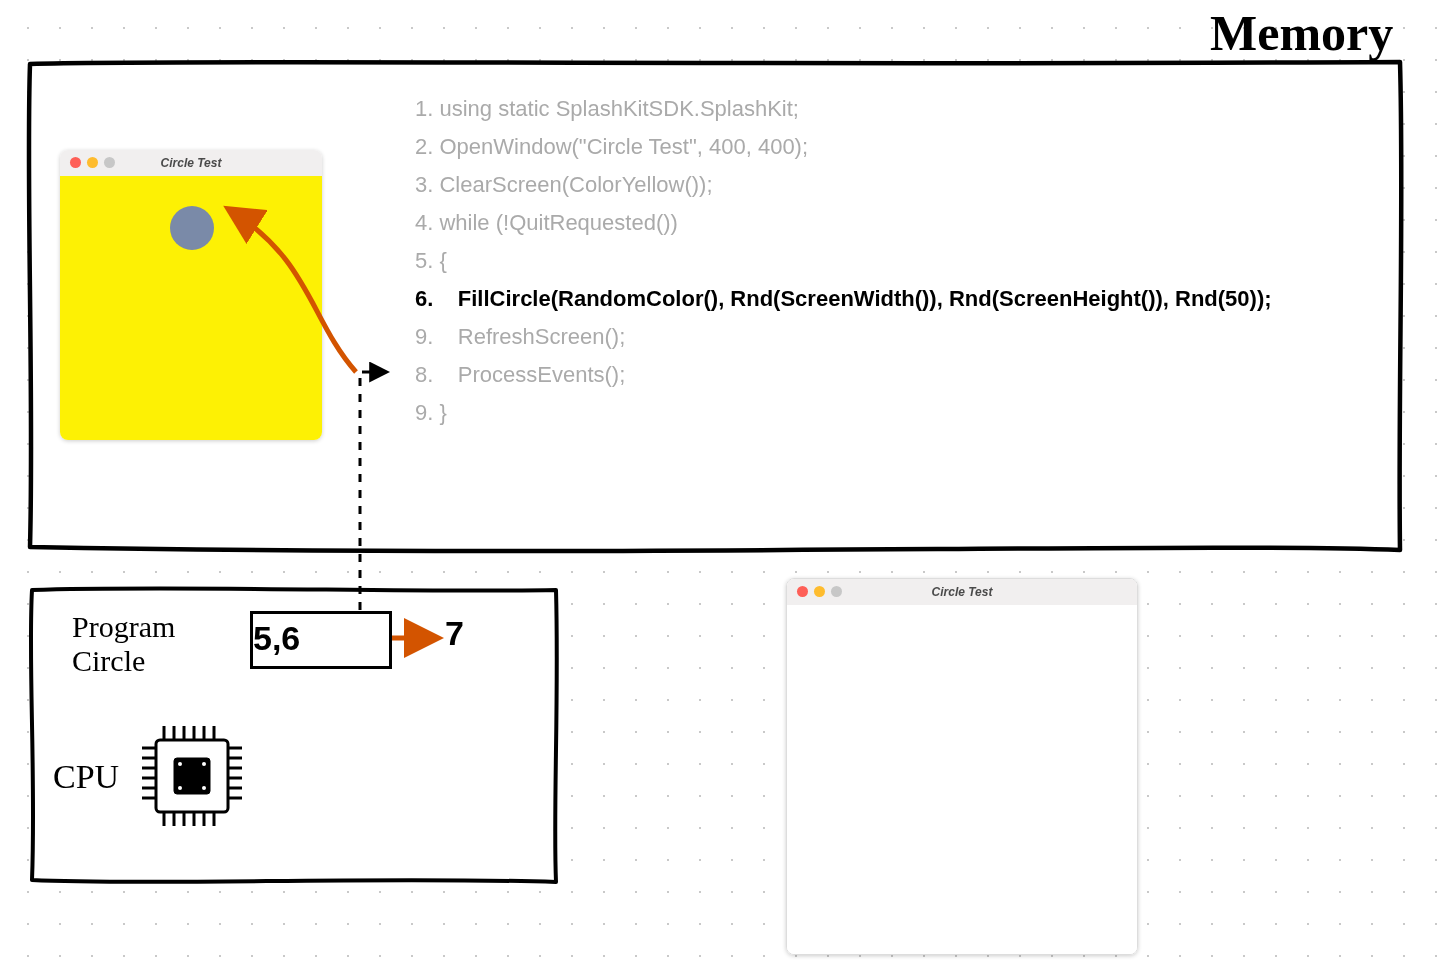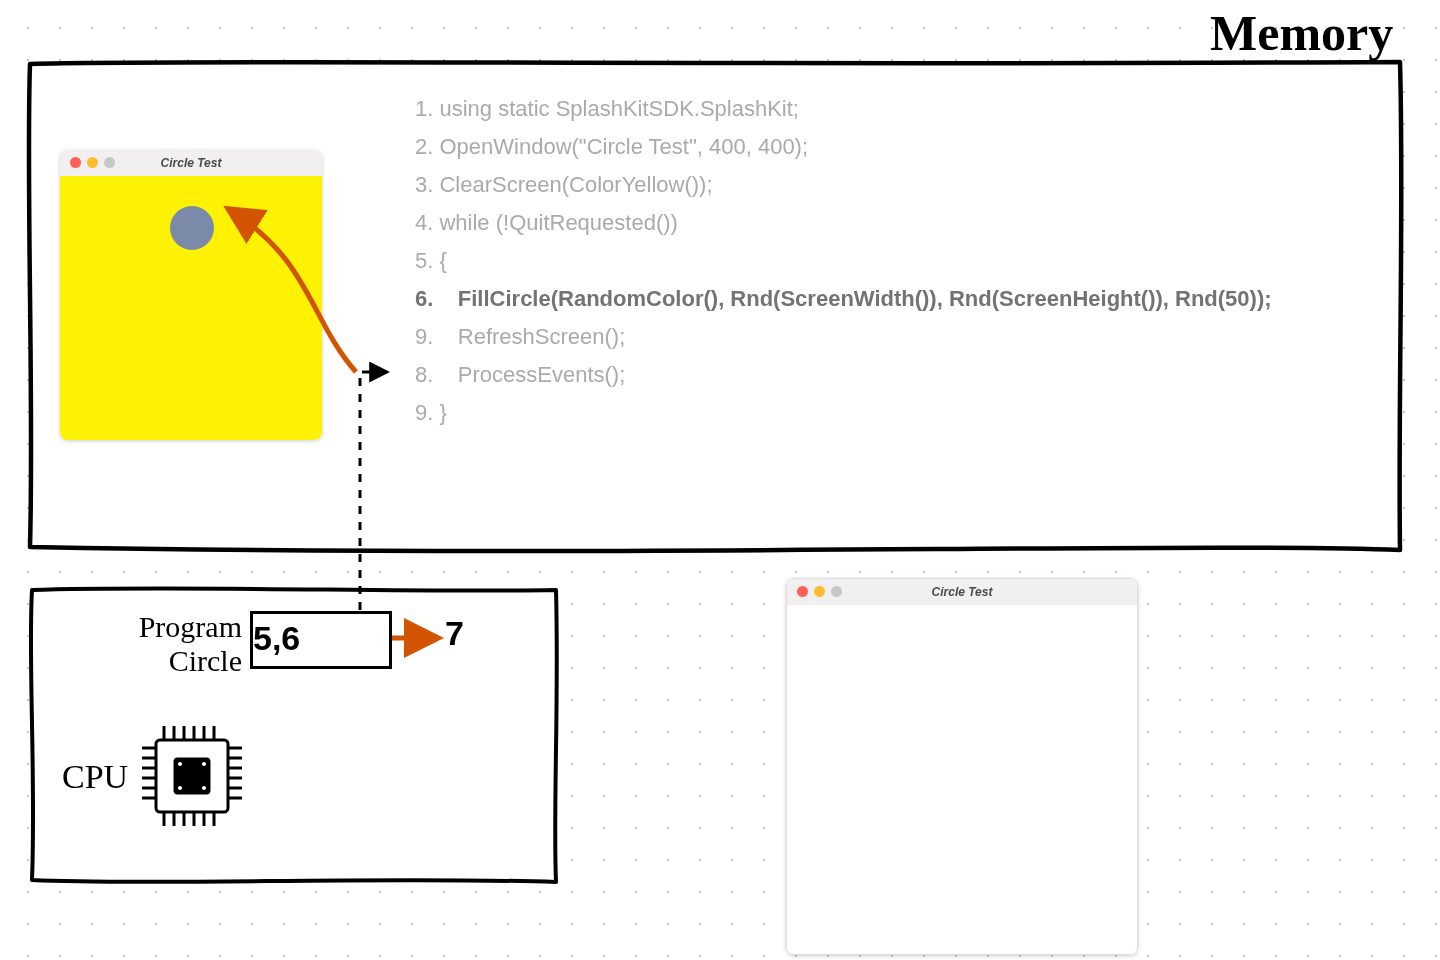--- a/index.html
+++ b/index.html
@@ -26,21 +26,21 @@
   }
   
   .codeblock {
     position: absolute;
     font-size: 22px;
     line-height: 38px;
     color: #aaaaaa;
     margin-left: 20px;
   }
   .codeblock .row { white-space: pre; }
-  .codeblock .active { color: #737373; font-weight: 600; }
+  .codeblock .active { color: #000000; font-weight: 600; }
   .miniwin {
     position: absolute;
     border-radius: 8px;
     overflow: hidden;
     box-shadow: 0 1px 4px rgba(0,0,0,0.2);
     font-style: italic;
   }
   .miniwin .titlebar {
     height: 26px;
     background: #f1efef;
@@ -114,32 +114,32 @@
     <div class="row">9. }</div>
   </div>
 
   <svg class="overlay" width="1440" height="960">
     <path d="M32 590 C 180 585, 420 593, 556 590
              L556 590 C 559 700, 553 810, 556 882
              C 380 876, 150 886, 32 880
              C 36 780, 28 660, 32 590 Z" fill="#ffffff" stroke="#000" stroke-width="4" stroke-linejoin="round"></path>
   </svg>
 
-  <div class="handwritten" style="position:absolute; left:72px; top:610px; font-size:30px; line-height:34px; z-index:3; text-align:right; width:170px;">
+  <div class="handwritten" style="position:absolute; left:72px; top:610px; font-size:30px; line-height:34px; z-index:3; text-align:left; width:170px;">
     <div>Program</div>
     <div>Circle</div>
   </div>
 
   <div class="pc-box" style="left:250px; top:611px; width:136px; height:52px; font-size:34px; line-height:49px; font-weight:600; z-index:3;">
     <span>5,6</span>
   </div>
 
   <div style="position:absolute; left:445px; top:614px; font-size:34px; font-weight:600; z-index:3;">7</div>
 
-  <div class="handwritten" style="position:absolute; left:62px; top:758px; font-size:34px; font-weight:500; z-index:3;">CPU</div>
+  <div class="handwritten" style="position:absolute; left:53px; top:758px; font-size:34px; font-weight:500; z-index:3;">CPU</div>
 
   <svg style="position:absolute; left:132px; top:716px; z-index:3;" width="120" height="120">
     <rect x="24" y="24" width="72" height="72" fill="#fff" stroke="#000" stroke-width="3" rx="4"></rect>
     <rect x="42" y="42" width="36" height="36" fill="#000" stroke="#000" rx="3"></rect>
     <circle cx="48" cy="48" r="2" fill="#fff"></circle>
     <circle cx="72" cy="48" r="2" fill="#fff"></circle>
     <circle cx="48" cy="72" r="2" fill="#fff"></circle>
     <circle cx="72" cy="72" r="2" fill="#fff"></circle>
 
     <g stroke="#000" stroke-width="3">

